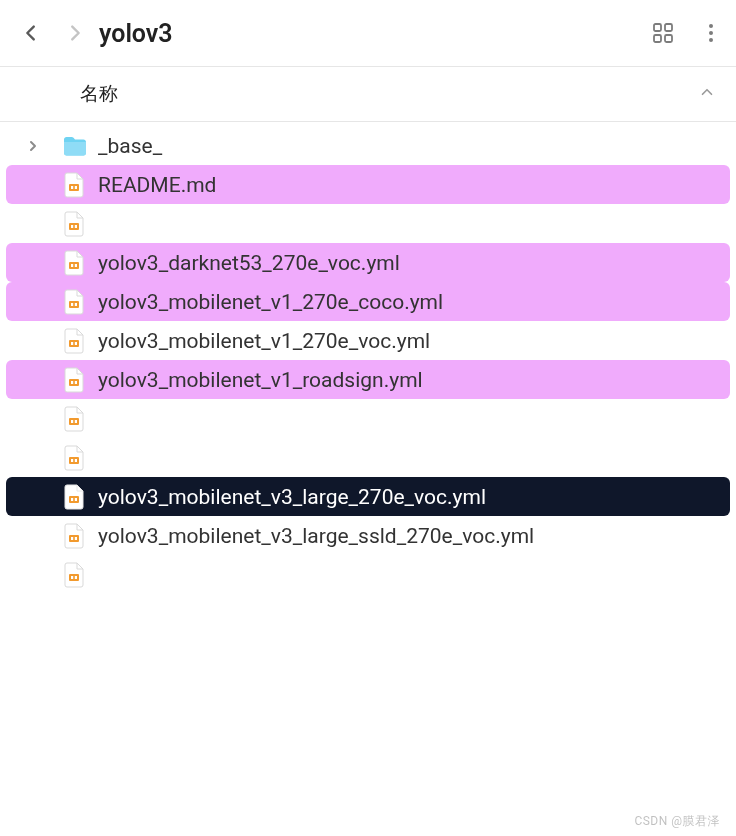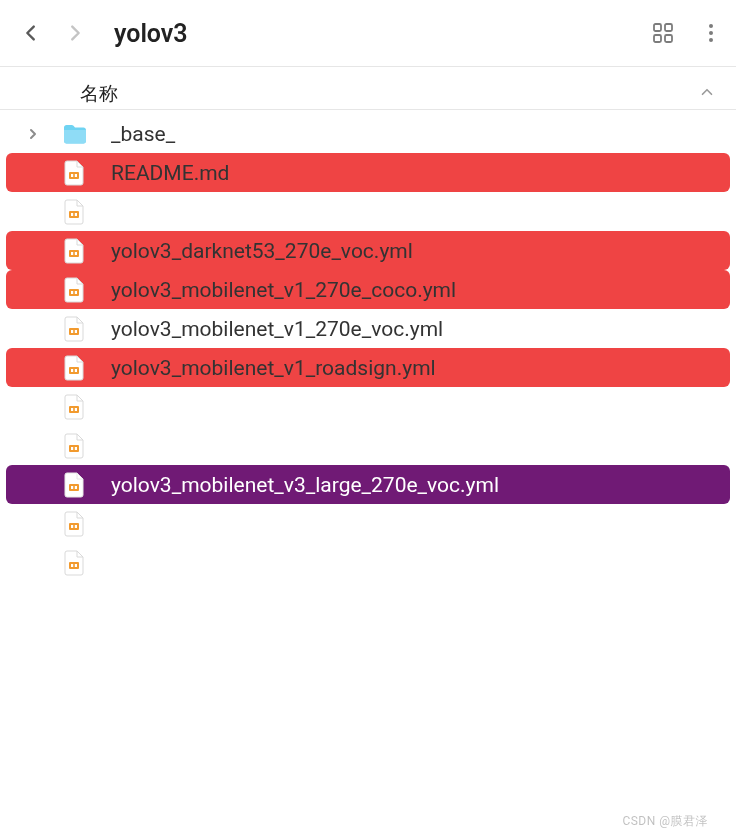--- a/index.html
+++ b/index.html
@@ -28,77 +28,77 @@
     display: flex;
     align-items: center;
     justify-content: center;
     border-radius: 6px;
     cursor: pointer;
   }
   .nav-btn svg { width: 22px; height: 22px; }
   .title {
     font-size: 25px;
     font-weight: 600;
-    margin-left: 20px;
+    margin-left: 5px;
     color: #222;
   }
   .right-tools {
     margin-left: auto;
     display: flex;
     align-items: center;
     gap: 14px;
   }
   .icon-btn {
     width: 34px;
     height: 34px;
     display: flex;
     align-items: center;
     justify-content: center;
     color: #6a6a6a;
     cursor: pointer;
   }
   .header-row {
     display: flex;
     align-items: center;
-    padding: 14px 20px 2px 80px;
+    padding: 14px 20px 14px 80px;
     border-bottom: 1px solid #e6e6e6;
     font-size: 19px;
     font-weight: 500;
     color: #222;
     gap: 34px;
   }
   .sort-chevron {
     margin-left: auto;
     color: #888;
   }
   .file-list { padding: 4px 0; }
   .row {
     display: flex;
     align-items: center;
     height: 39px;
     padding-left: 20px;
     font-size: 21px;
     border-radius: 6px;
     margin: 0 6px;
   }
-  .row.striped { background: #ef4444; }
-  .row.selected { background: #701a75; color: #fff; }
+  .row.striped { background: #f0abfc; }
+  .row.selected { background: #0f172a; color: #fff; }
   .disclosure {
     width: 14px;
     display: inline-flex;
     justify-content: center;
     margin-right: 4px;
     color: #8c8c8c;
   }
   .row .icon { width: 26px; height: 26px; display:inline-flex; align-items:center; justify-content:center; margin-right: 10px; }
   .row .indent { width: 18px; }
-  .filename { white-space: nowrap; margin-left: 13px; }
+  .filename { white-space: nowrap; }
   .watermark {
     position: fixed;
-    right: 28px;
+    right: 16px;
     bottom: 6px;
     font-size: 12px;
     color: rgba(0,0,0,0.25);
     letter-spacing: 0.5px;
   }
 </style>
 </head>
 <body>
 
 <div class="toolbar">
@@ -287,20 +287,21 @@
       <span class="indent"></span>
       <span class="icon">
         <svg width="22" height="26" viewBox="0 0 22 26">
     <path d="M3 1h10l6 6v16a2 2 0 0 1-2 2H3a2 2 0 0 1-2-2V3a2 2 0 0 1 2-2z" fill="#ffffff" stroke="#d9d9d9" stroke-width="1"></path>
     <path d="M13 1v6h6" fill="none" stroke="#d9d9d9" stroke-width="1"></path>
     <rect x="5" y="12" width="10" height="7" rx="1" fill="#f29a2e"></rect>
     <rect x="7" y="14" width="2.2" height="3" fill="#fff"></rect>
     <rect x="10.8" y="14" width="2.2" height="3" fill="#fff"></rect>
   </svg>
       </span>
+      <span class="filename">yolov3_mobilenet_v3_large_ssld_270e_voc.yml</span>
     </div>
     <div class="row">
       <span class="disclosure"></span>
       <span class="indent"></span>
       <span class="icon">
         <svg width="22" height="26" viewBox="0 0 22 26">
     <path d="M3 1h10l6 6v16a2 2 0 0 1-2 2H3a2 2 0 0 1-2-2V3a2 2 0 0 1 2-2z" fill="#ffffff" stroke="#d9d9d9" stroke-width="1"></path>
     <path d="M13 1v6h6" fill="none" stroke="#d9d9d9" stroke-width="1"></path>
     <rect x="5" y="12" width="10" height="7" rx="1" fill="#f29a2e"></rect>
     <rect x="7" y="14" width="2.2" height="3" fill="#fff"></rect>

